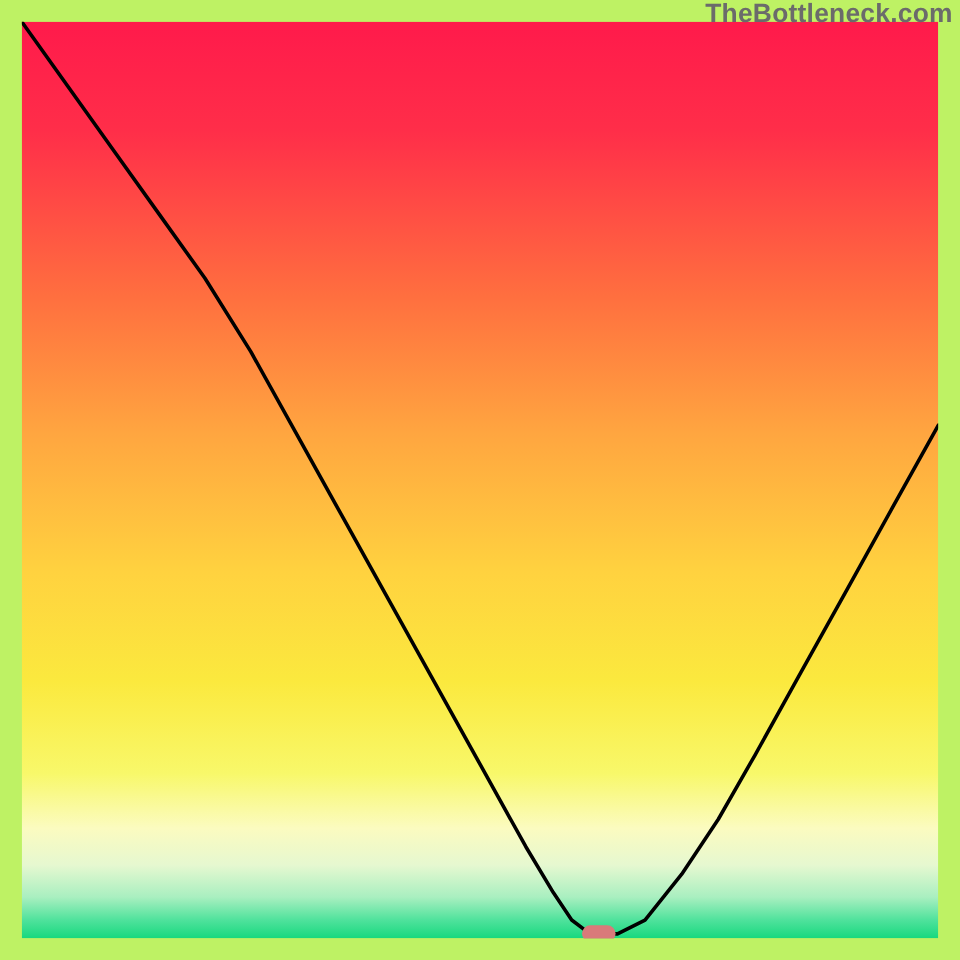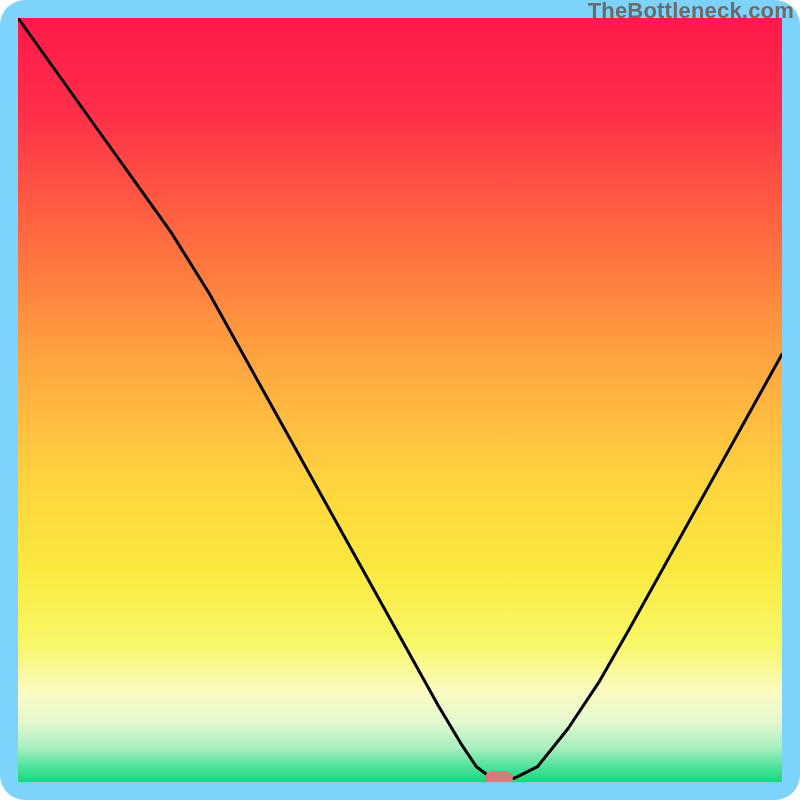--- a/index.html
+++ b/index.html
@@ -4,22 +4,21 @@
 <style>
   body {
     margin: 0;
     padding: 0;
     background: #fff;
   }
   .chart-container {
     position: relative;
     width: 800px;
     height: 800px;
-    background: #7dd3fc;
-    border-radius: 25px;
+    background: #bef264;
   }
   .plot-area {
     position: absolute;
     left: 18px;
     top: 18px;
     width: 764px;
     height: 764px;
     overflow: hidden;
   }
   .gradient-bg {

